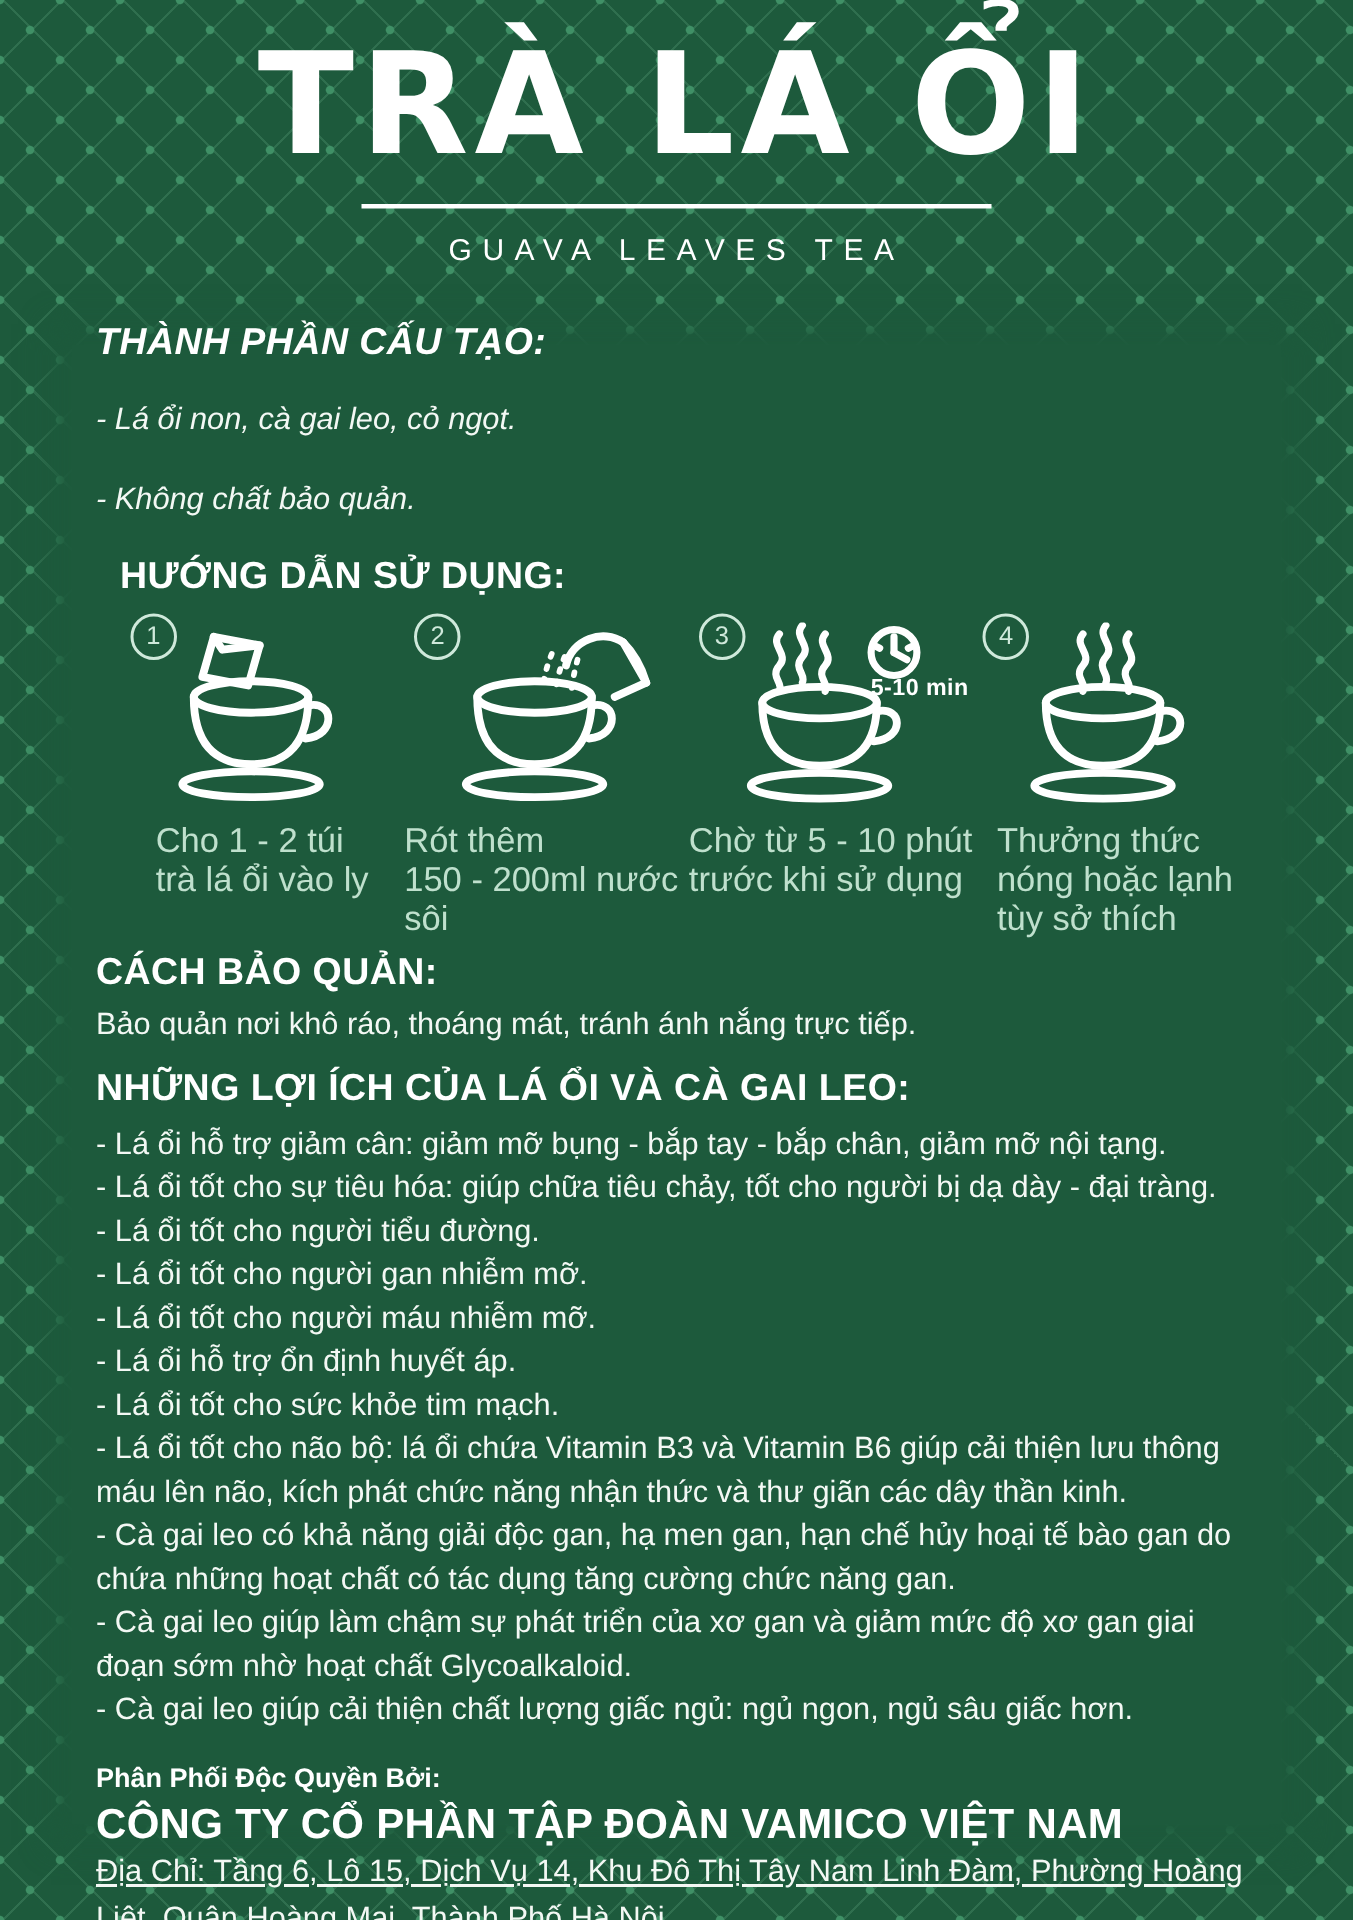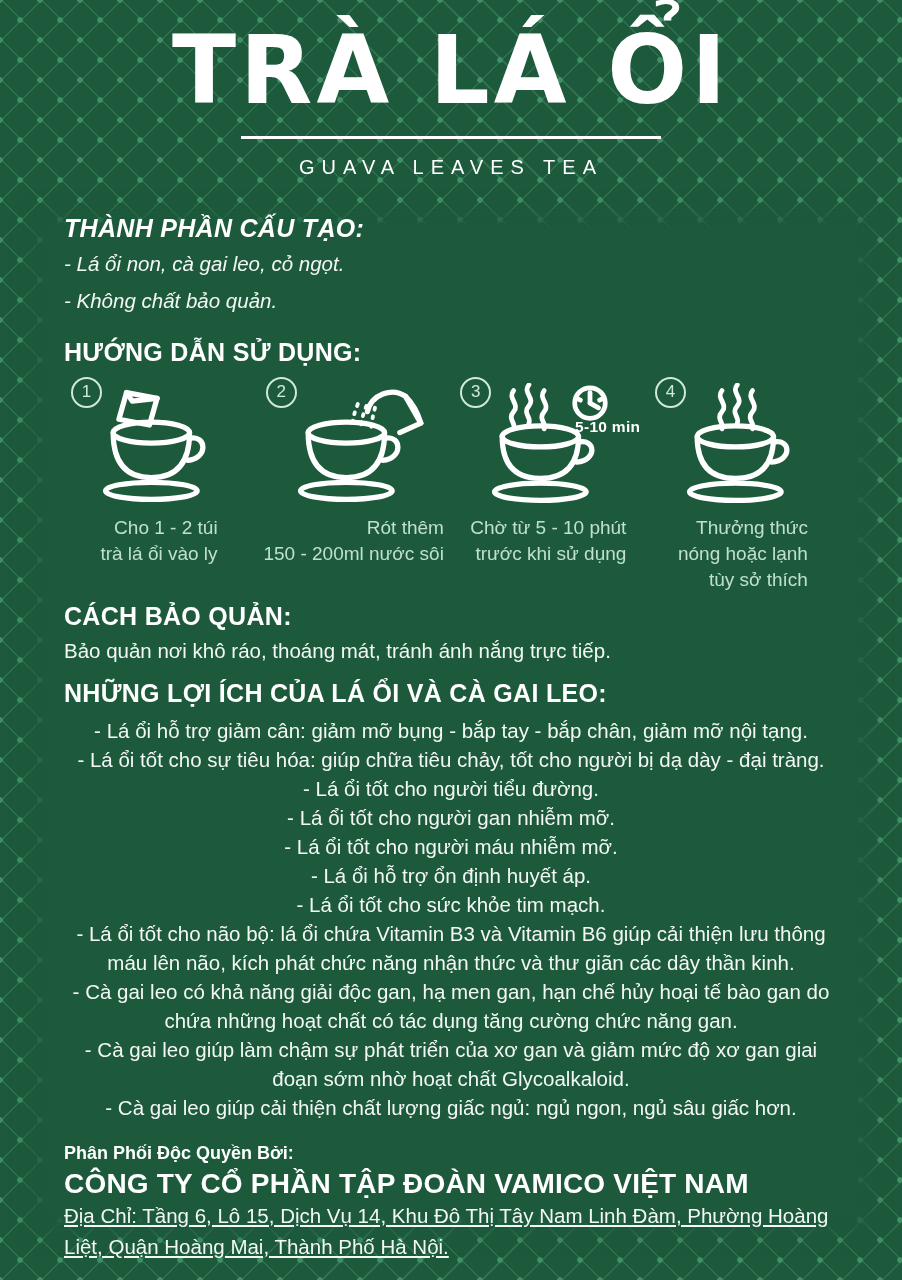--- a/index.html
+++ b/index.html
@@ -22,38 +22,38 @@
   .content{position:absolute;inset:0;padding:20px 64px 0;box-sizing:border-box;}
   .title{
     font-family:"DejaVu Sans",sans-serif;font-weight:bold;text-align:center;
     font-size:94px;line-height:1.08;letter-spacing:4px;margin-top:0;
   }
   .divider{width:420px;height:3px;background:#ffffff;margin:14px auto 12px;}
   .subtitle{text-align:center;font-size:20px;line-height:32px;letter-spacing:7px;font-weight:400;}
   .h{font-size:25px;font-weight:bold;letter-spacing:0.3px;line-height:30px;}
   .t{font-size:20.5px;line-height:31px;color:#f3f8f4;}
   .sec-ing{margin-top:30px;font-style:italic;}
-  .sec-ing .t{margin-top:4px;line-height:33px;}
-  .sec-use{margin-top:20px;}
+  .sec-ing .t{margin-top:20px;line-height:33px;}
+  .sec-use{margin-top:20px;margin-left:16px;}
   .steps{display:flex;justify-content:space-between;margin-top:10px;}
   .step{width:190px;display:flex;flex-direction:column;align-items:center;}
   .step-art{position:relative;width:184px;height:132px;}
   .badge{
     position:absolute;top:0;left:4px;width:27px;height:27px;border:2px solid #cfe9db;
     border-radius:50%;color:#cfe9db;font-size:17px;display:flex;align-items:center;justify-content:center;
   }
   .icon{position:absolute;bottom:0;left:50%;transform:translateX(-50%);}
   .timer{position:absolute;top:41px;right:0px;font-size:15.5px;font-weight:bold;color:#ffffff;letter-spacing:0.3px;}
   .caps{margin-top:6px;}
-  .cap{font-size:19px;line-height:26px;color:#bfe0cd;text-align:right;}
+  .cap{font-size:23px;line-height:26px;color:#bfe0cd;text-align:left;}
   .sec-store{margin-top:8px;}
   .sec-store .t{margin-top:4px;}
   .sec-ben{margin-top:12px;}
   .sec-ben .list{margin-top:8px;}
-  .sec-ben .t{line-height:29px;text-align:center;}
+  .sec-ben .t{line-height:29px;}
   .footer{margin-top:16px;}
   .f-label{font-size:18px;font-weight:bold;line-height:30px;}
   .f-company{font-size:28px;font-weight:bold;line-height:32px;letter-spacing:0.2px;}
   .f-address{font-size:20.5px;line-height:31px;color:#f3f8f4;text-decoration:underline;}
   svg{display:block;}
   svg *{stroke:#ffffff;fill:none;stroke-linecap:round;stroke-linejoin:round;}
   .stream{stroke-width:4;stroke-dasharray:2 7;}
 </style>
 </head>
 <body>

